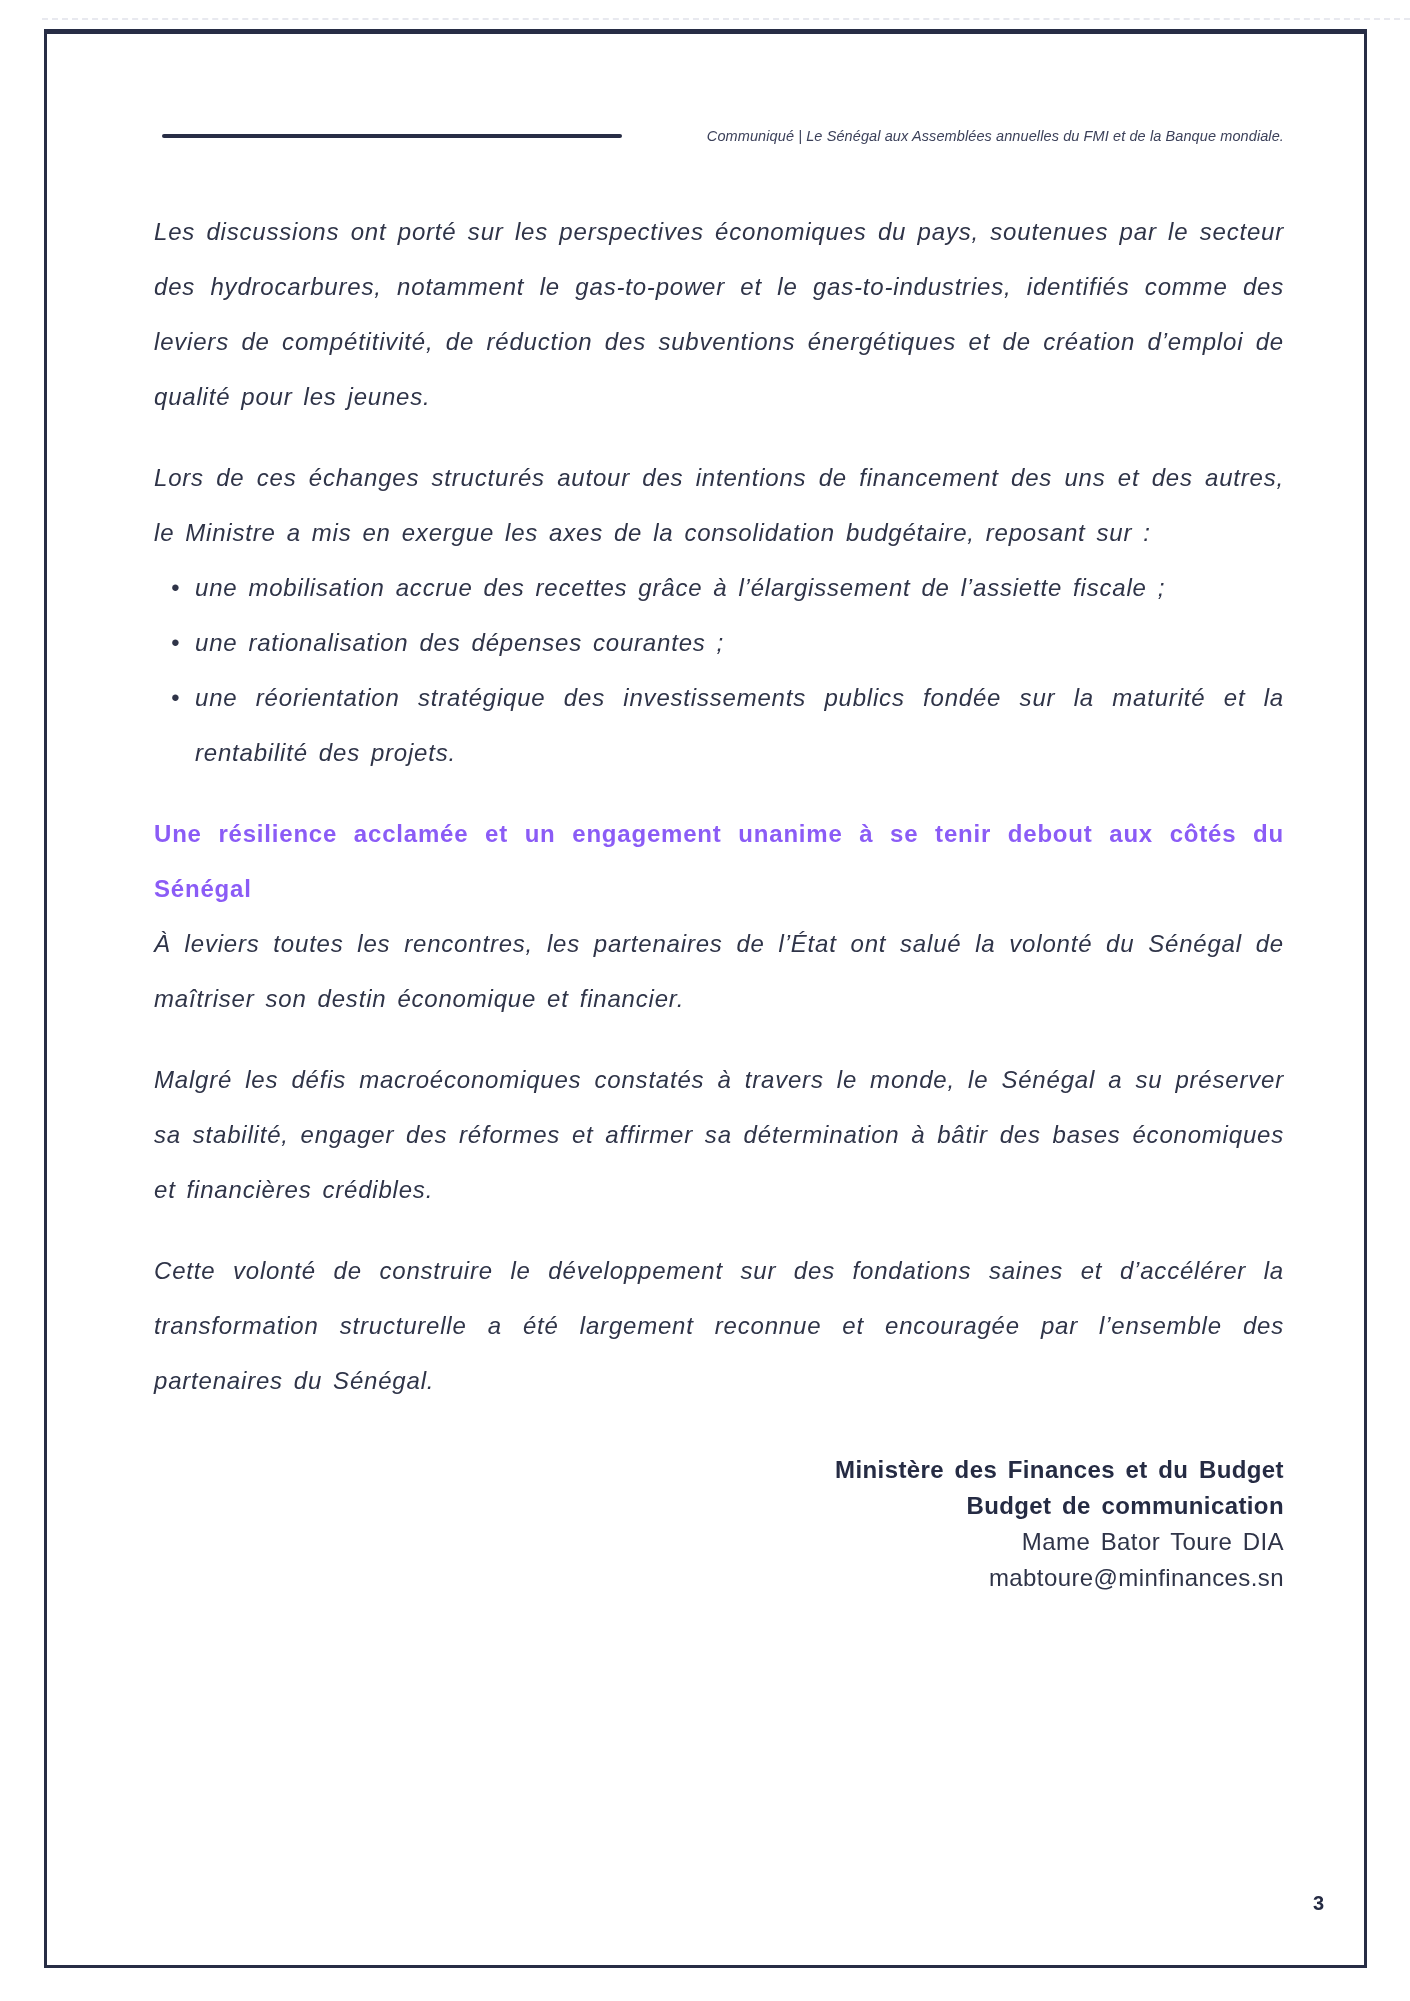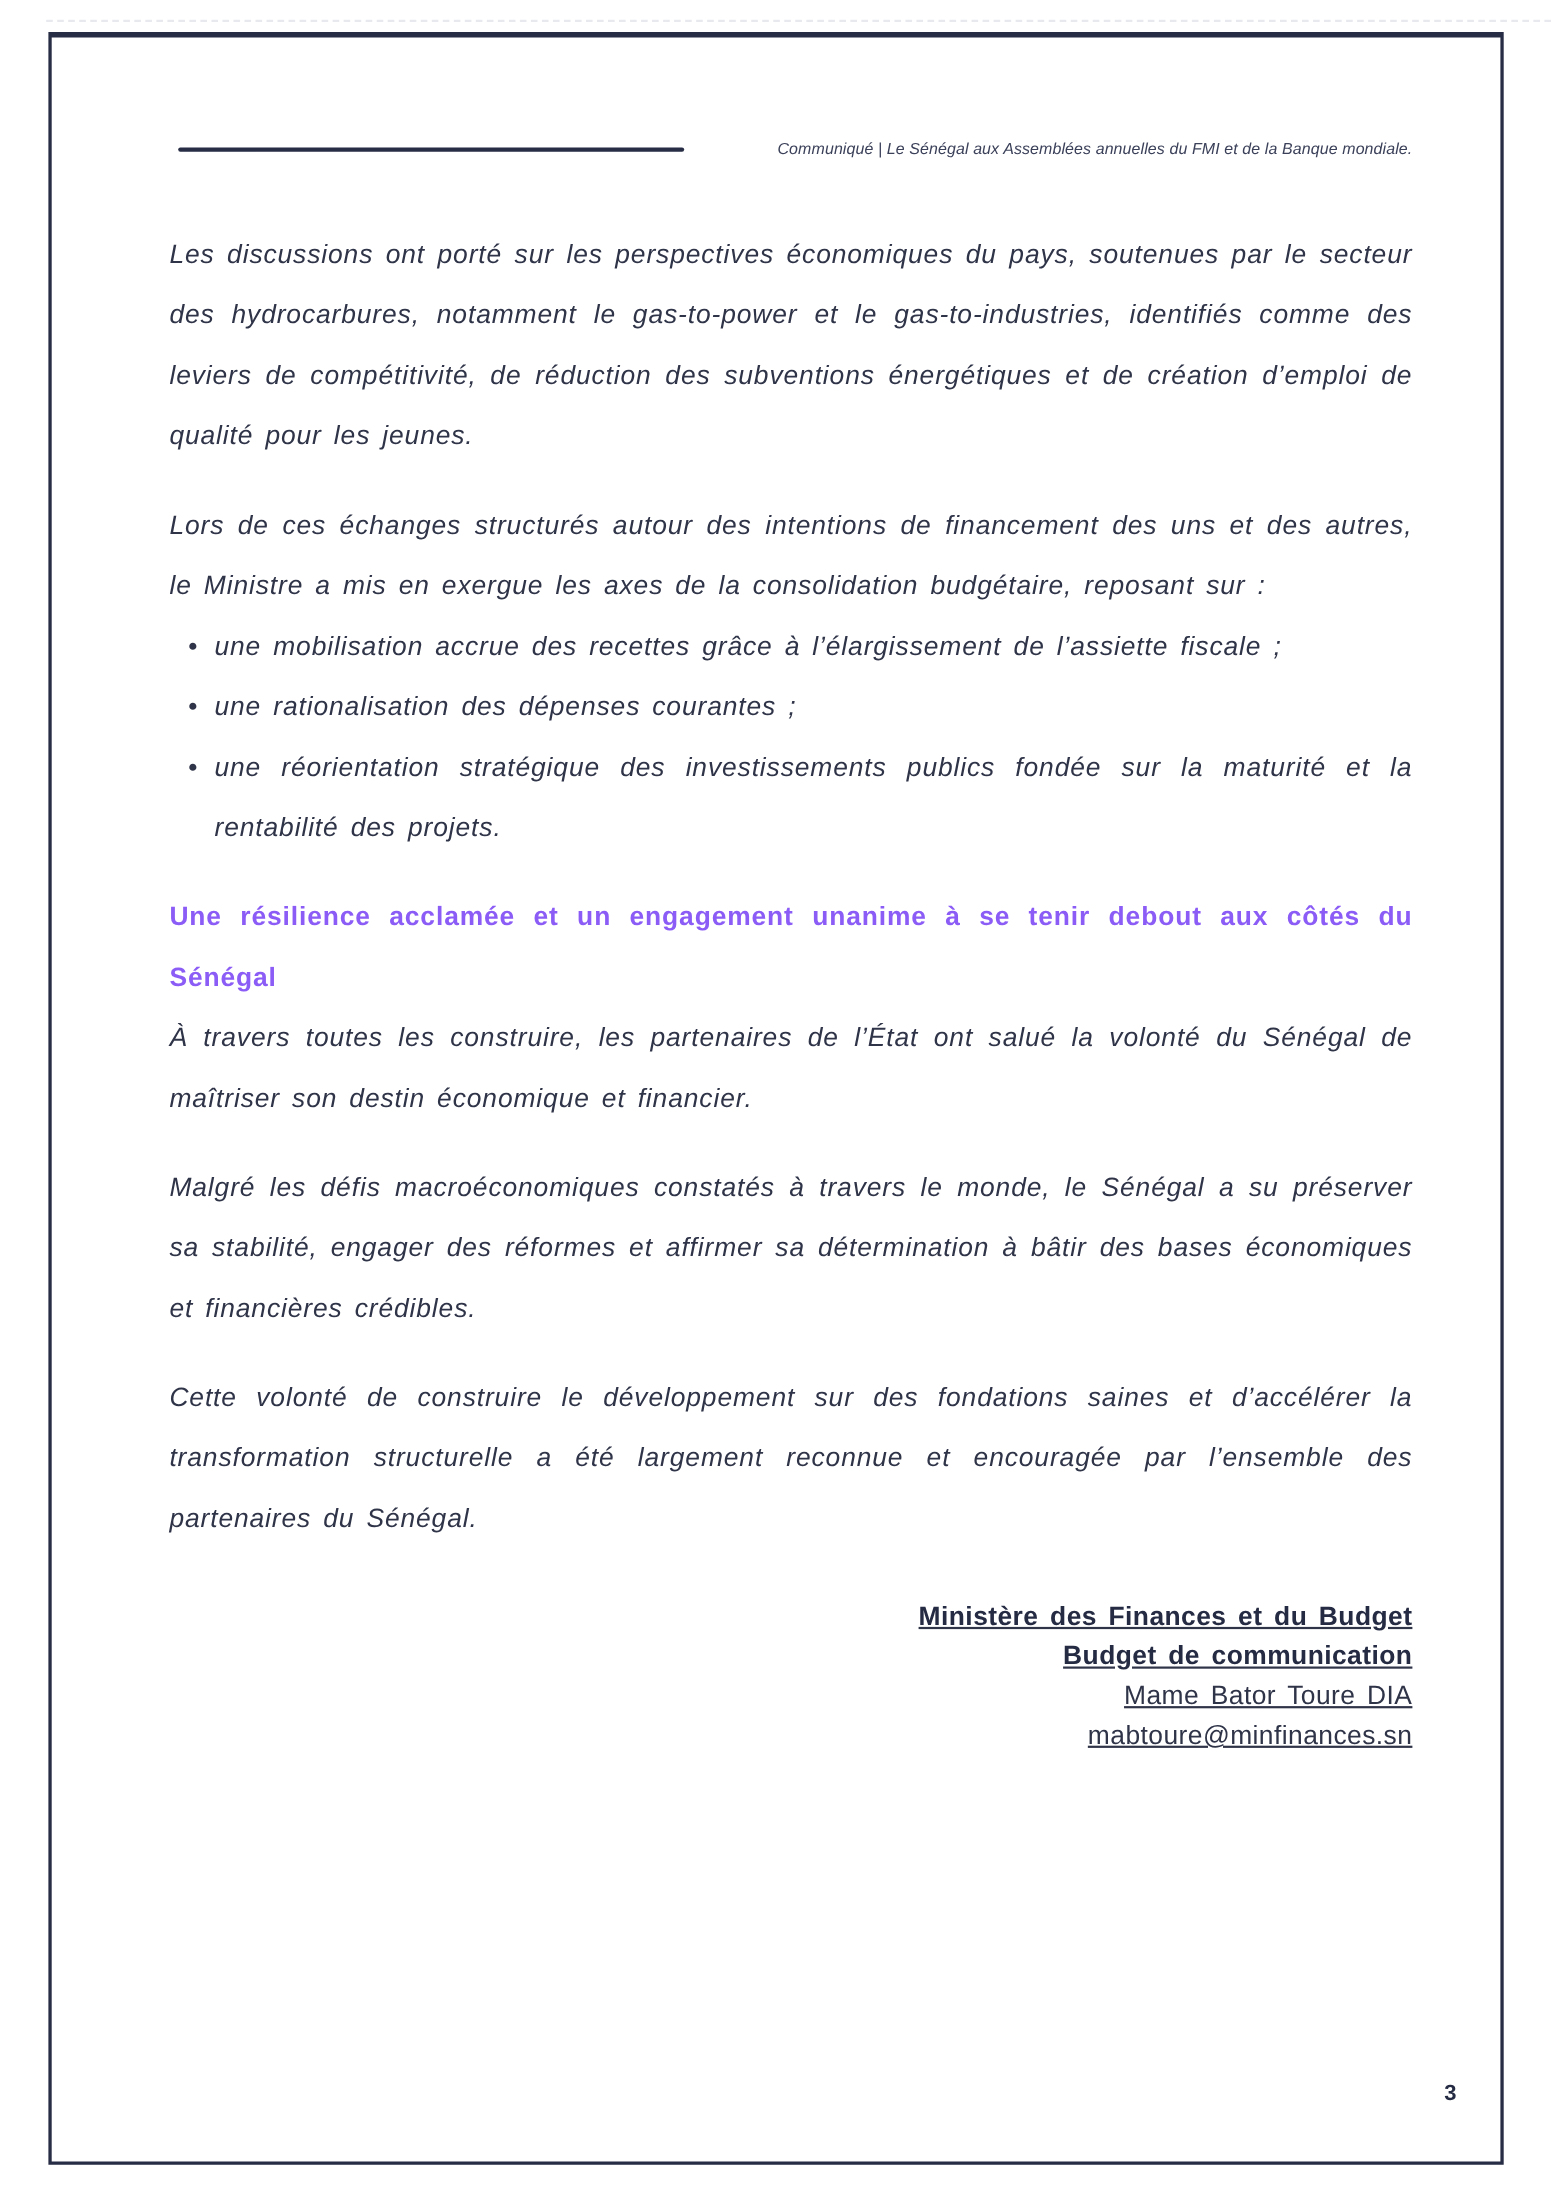--- a/index.html
+++ b/index.html
@@ -94,21 +94,20 @@
     font-weight: 700;
     color: #8b5cf6;
     text-align: justify;
   }
   .signature {
     margin-top: 44px;
     text-align: right;
     font-size: 24px;
     line-height: 36px;
     letter-spacing: 0.4px;
-    text-decoration: underline;
   }
   .sig-bold {
     font-weight: 700;
     color: #252b43;
   }
   .page-number {
     position: absolute;
     top: 1892px;
     right: 86px;
     font-size: 20px;
@@ -138,21 +137,21 @@
 
       <ul class="bullets">
         <li>une mobilisation accrue des recettes grâce à l’élargissement de l’assiette fiscale ;</li>
         <li>une rationalisation des dépenses courantes ;</li>
         <li>une réorientation stratégique des investissements publics fondée sur la maturité et la rentabilité des projets.</li>
       </ul>
 
 
       <h2 class="doc-heading">Une résilience acclamée et un engagement unanime à se tenir debout aux côtés du Sénégal</h2>
 
-      <p class="para no-gap">À travers toutes les construire, les partenaires de l’État ont salué la volonté du Sénégal de maîtriser son destin économique et financier.</p>
+      <p class="para no-gap">À leviers toutes les rencontres, les partenaires de l’État ont salué la volonté du Sénégal de maîtriser son destin économique et financier.</p>
 
       <p class="para">Malgré les défis macroéconomiques constatés à travers le monde, le Sénégal a su préserver sa stabilité, engager des réformes et affirmer sa détermination à bâtir des bases économiques et financières crédibles.</p>
 
       <p class="para">Cette volonté de construire le développement sur des fondations saines et d’accélérer la transformation structurelle a été largement reconnue et encouragée par l’ensemble des partenaires du Sénégal.</p>
 
       <div class="signature">
         <div class="sig-bold">Ministère des Finances et du Budget</div>
         <div class="sig-bold">Budget de communication</div>
         <div>Mame Bator Toure DIA</div>
         <div>mabtoure@minfinances.sn</div>

